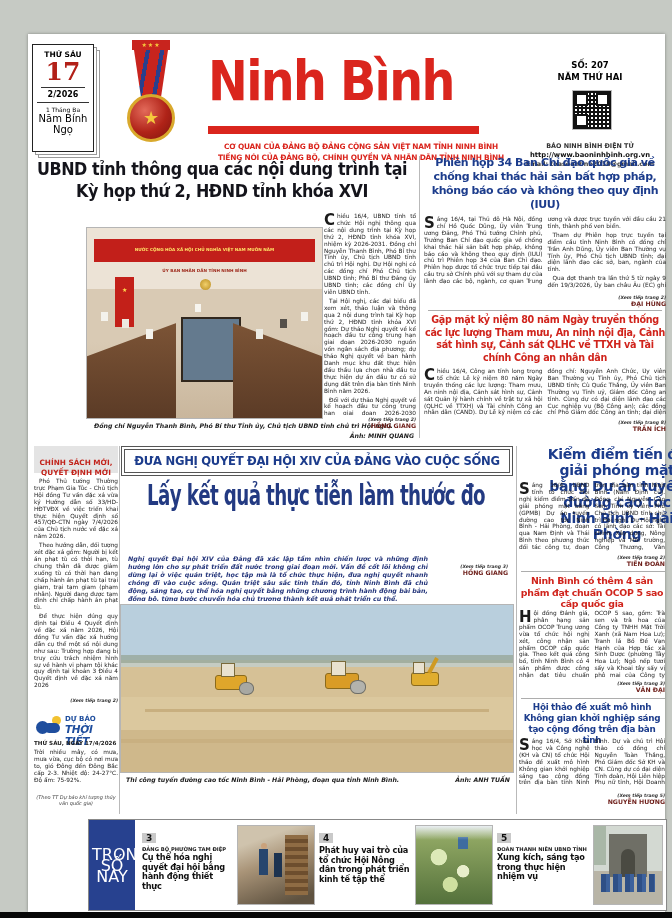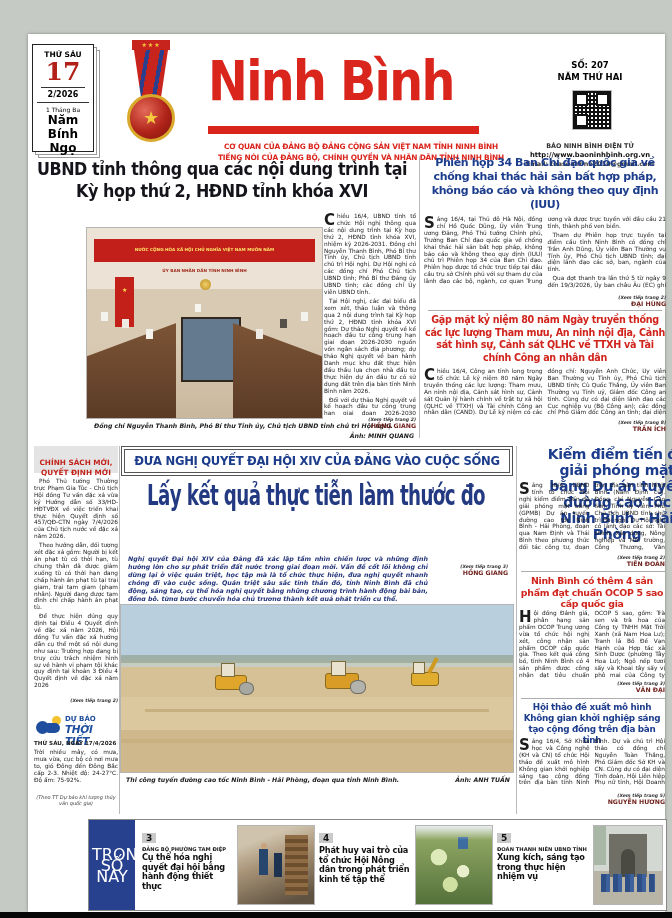--- a/index.html
+++ b/index.html
@@ -31,21 +31,21 @@
 <body>
 
 <div class="page">
   <div class="sheet"></div>
 
   <div class="abs" style="left:32px;top:40px;width:60px;height:106px;background:#fff;border:1px solid #222;box-shadow:3px 3px 0 -1px #fff,3px 3px 0 0 #999,6px 6px 0 -1px #fff,6px 6px 0 0 #999;text-align:center;">
     <div style="font-size:7.5px;font-weight:bold;margin-top:5px;">THỨ SÁU</div>
     <div style="font-family:'DejaVu Serif',serif;font-size:25px;font-weight:bold;color:#b22018;line-height:26px;">17</div>
     <div style="font-size:8px;font-weight:bold;border-top:1px solid #333;margin:2px 8px 0;padding-top:2px;">2/2026</div>
     <div style="font-size:6px;border-top:1px solid #333;margin:3px 4px 0;padding-top:3px;">1 Tháng Ba</div>
-    <div style="font-size:12px;font-weight:bold;">Năm Bính Ngọ</div>
+    <div style="font-size:10px;font-weight:normal;">Năm Bính Ngọ</div>
   </div>
 
   <div class="abs" style="left:126px;top:36px;width:50px;height:118px;">
     <div class="abs" style="left:6px;top:0;width:38px;height:10px;background:#c8241e;color:#f5c83d;font-size:6px;line-height:10px;text-align:center;letter-spacing:1px;">★★★</div>
     <div class="abs" style="left:8px;top:10px;width:34px;height:46px;background:linear-gradient(100deg,#c8241e 0 28%,#2b3f8c 28% 38%,#c8241e 38% 62%,#2b3f8c 62% 72%,#c8241e 72%);clip-path:polygon(0 0,100% 0,80% 100%,20% 100%);"></div>
     <div class="abs" style="left:1px;top:54px;width:48px;height:48px;border-radius:50%;background:radial-gradient(circle at 35% 32%,#e36a5a,#b02318 55%,#7e150d);border:3px solid #d9a92c;box-sizing:border-box;text-align:center;">
       <span style="color:#f5c83d;font-size:18px;line-height:42px;">★</span>
     </div>
   </div>
 

